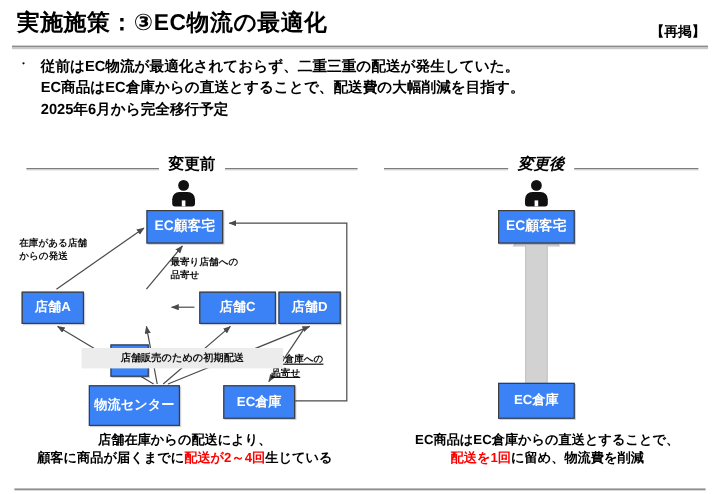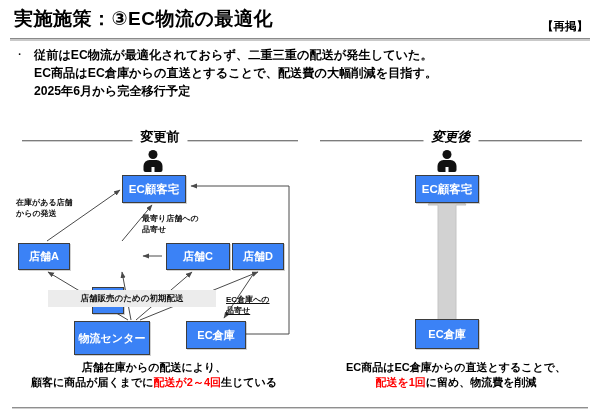--- a/index.html
+++ b/index.html
@@ -84,20 +84,21 @@
   
   .anno{
     position:absolute;font-size:8px;font-weight:bold;line-height:10.5px;
     color:#111;white-space:pre-line;
   }
   .banner{
     position:absolute;background:#ececec;
     font-size:8.5px;font-weight:bold;color:#111;
     display:flex;align-items:center;justify-content:center;
     white-space:nowrap;
+    margin-left:20px;
   }
 
   
   .caption{
     position:absolute;text-align:center;
     font-size:11px;font-weight:bold;line-height:15px;color:#000;
   }
   .caption .hl{color:#ff0000;}
 
   .bottom-rule{

